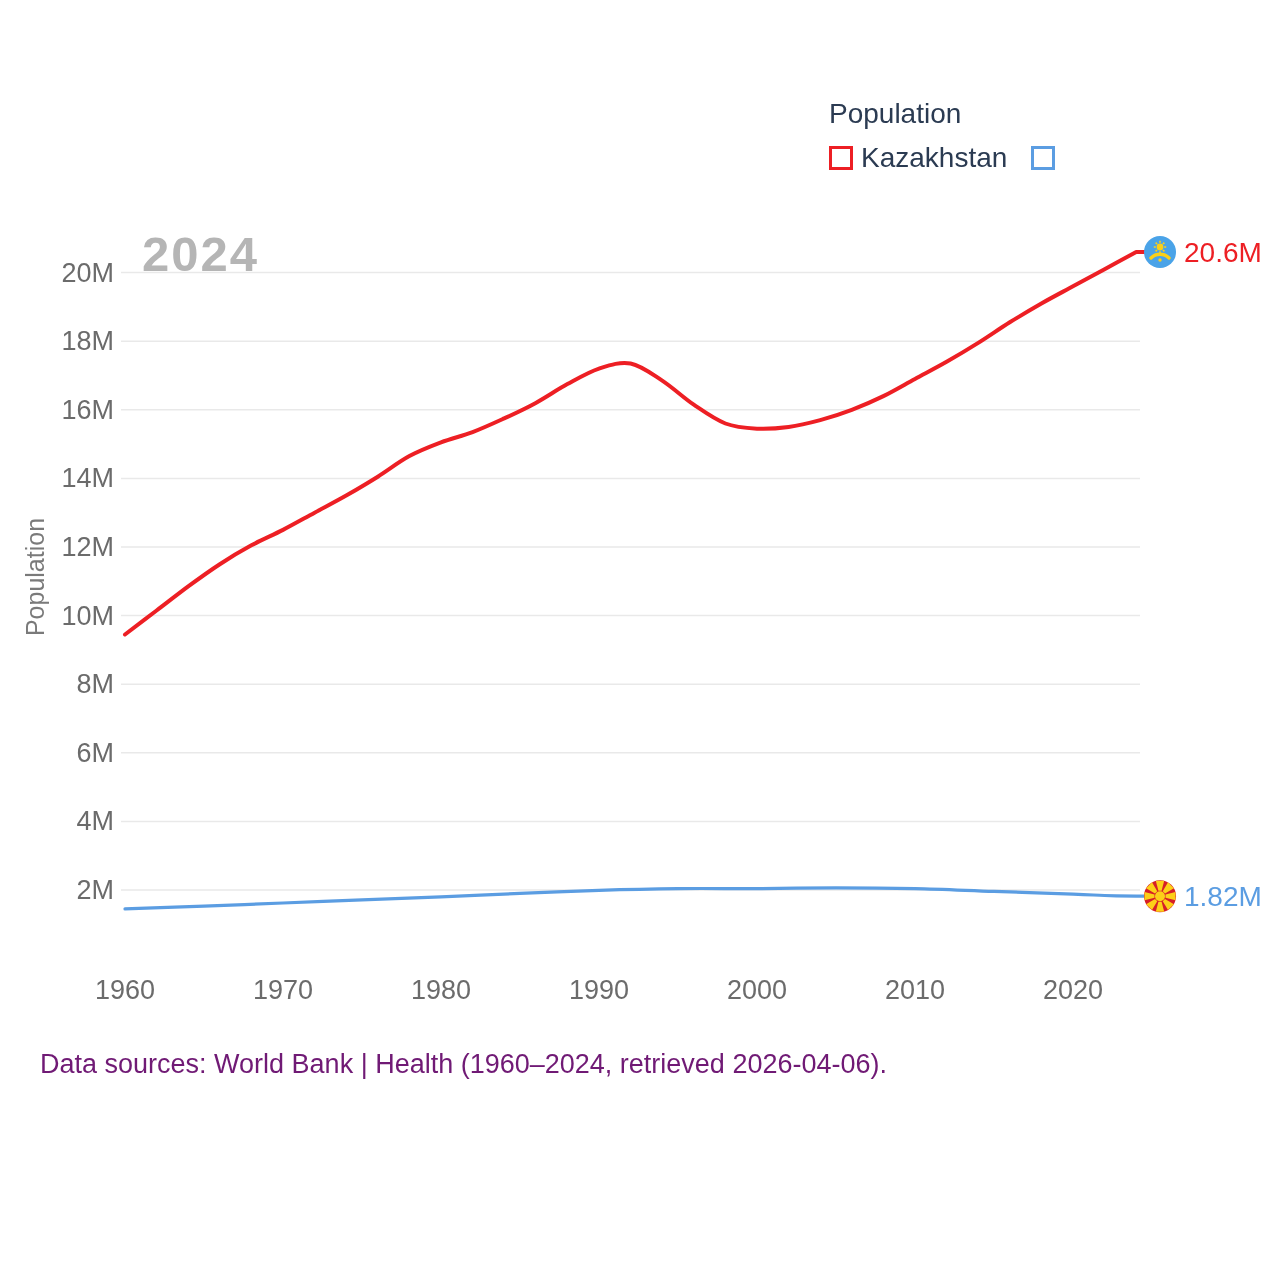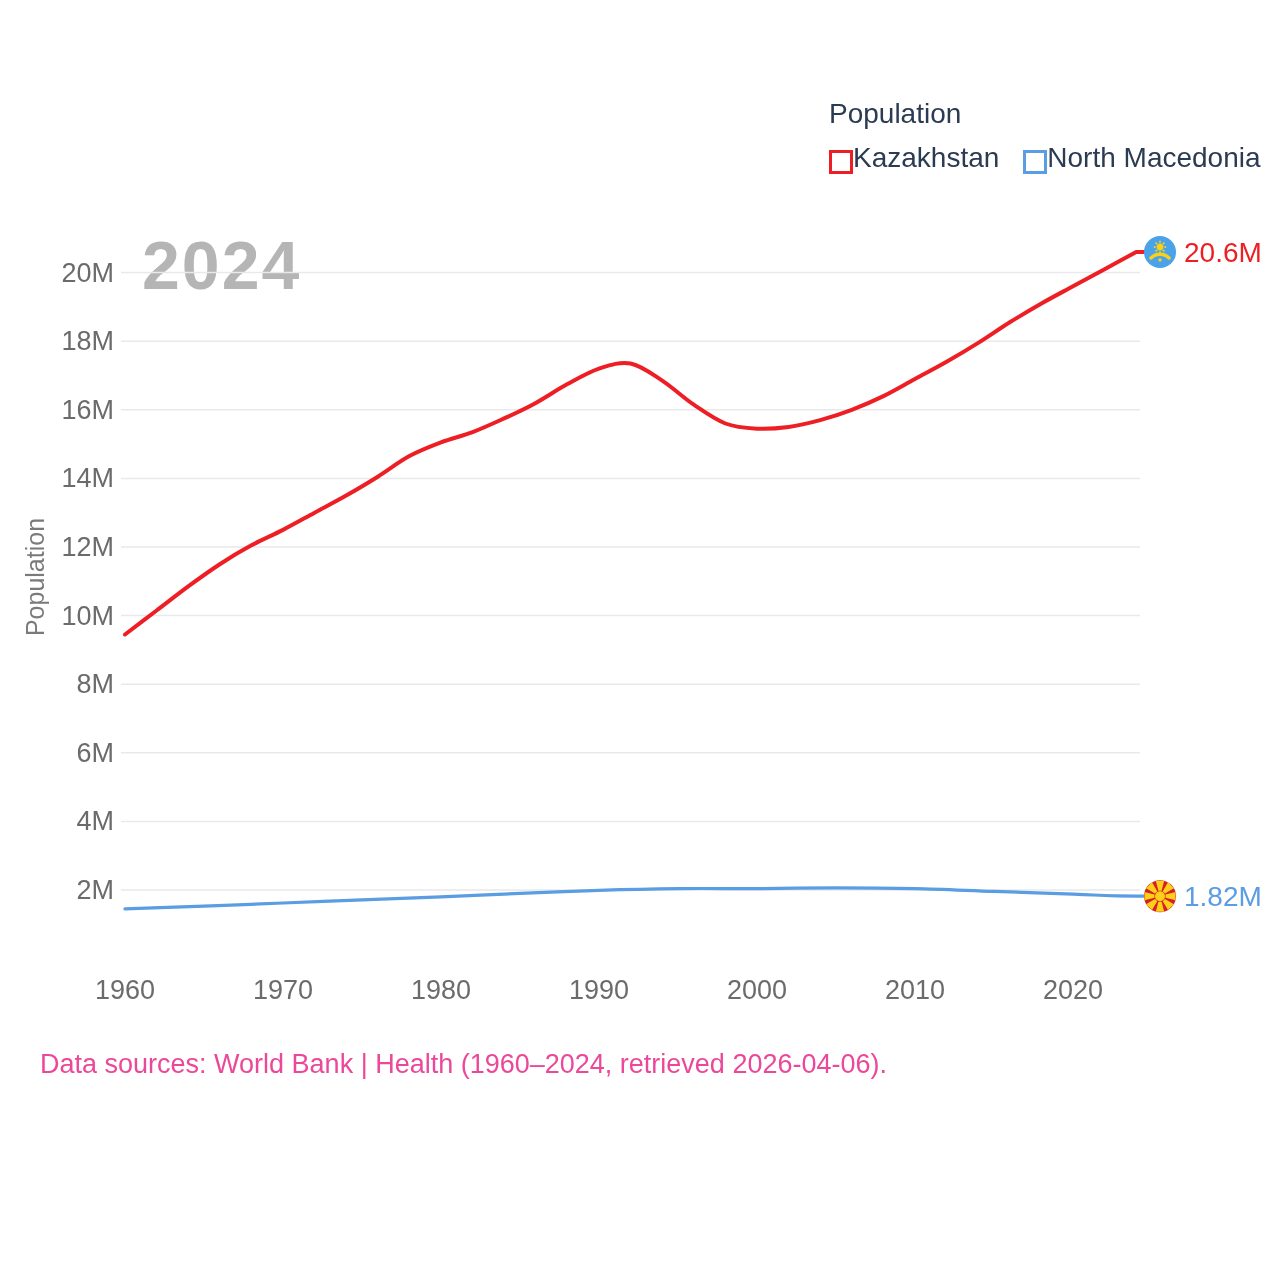--- a/index.html
+++ b/index.html
@@ -3,29 +3,29 @@
 <meta charset="utf-8">
 <style>
   html,body{margin:0;padding:0;}
   body{
     width:1280px;height:1280px;position:relative;background:#ffffff;
     font-family:"Liberation Sans","DejaVu Sans",sans-serif;overflow:hidden;
   }
   .legend{position:absolute;left:829px;top:98px;}
   .legend-title{font-size:28px;color:#2b3b52;margin-bottom:12px;}
   .legend-items{display:flex;gap:24px;align-items:center;}
-  .legend-item{display:flex;align-items:flex-end;cursor:pointer;}
+  .legend-item{display:flex;align-items:center;gap:8px;cursor:pointer;}
   .legend-swatch{width:24px;height:24px;border:3px solid #000;background:#fff;box-sizing:border-box;}
   .legend-label{font-size:28px;color:#2b3b52;white-space:nowrap;}
   .watermark{
-    position:absolute;left:142px;top:226px;font-size:68px;font-weight:bold;
+    position:absolute;left:142px;top:226px;font-size:49px;font-weight:bold;
     color:#b5b5b5;letter-spacing:2px;z-index:0;
   }
   #chart-svg{position:absolute;left:0;top:0;z-index:1;}
-  .footer{position:absolute;left:40px;top:1044px;font-size:27px;color:#ec4899;line-height:40px;}
+  .footer{position:absolute;left:40px;top:1044px;font-size:27px;color:#701a75;line-height:40px;}
   .footer div{white-space:nowrap;}
 </style>
 </head>
 <body>
 
 <div class="watermark">2024</div>
 
 <svg id="chart-svg" width="1280" height="1280" viewBox="0 0 1280 1280">
     <line x1="121" y1="890" x2="1140" y2="890" stroke="#e9e9e9" stroke-width="1.5"></line>
     <text x="114" y="899" text-anchor="end" font-size="27" fill="#6b6b6b">2M</text>
@@ -89,20 +89,19 @@
 
 <div class="legend">
   <div class="legend-title">Population</div>
   <div class="legend-items">
     <div class="legend-item">
       <span class="legend-swatch" style="border-color: rgb(237, 31, 36);"></span>
       <span class="legend-label">Kazakhstan</span>
     </div>
     <div class="legend-item">
       <span class="legend-swatch" style="border-color: rgb(91, 157, 226);"></span>
-      <span class="legend-label">North Macedonia</span>
     </div>
   </div>
 </div>
 
 <div class="footer">
   <div>Data sources: World Bank | Health (1960–2024, retrieved 2026-04-06).</div>
 </div>
 
 </body></html>

